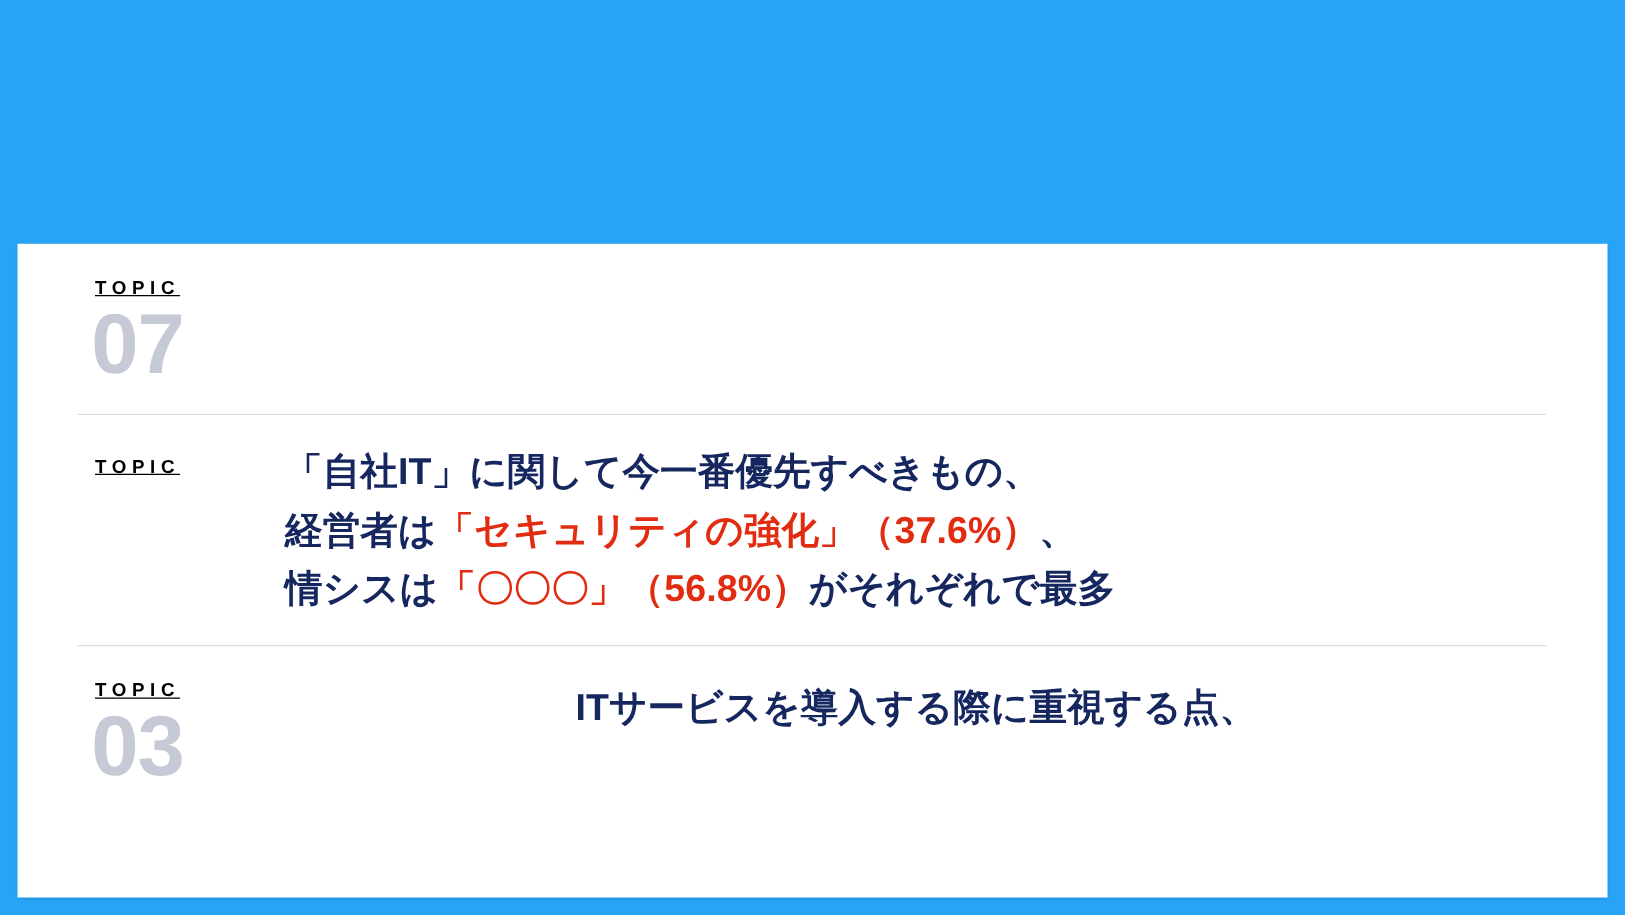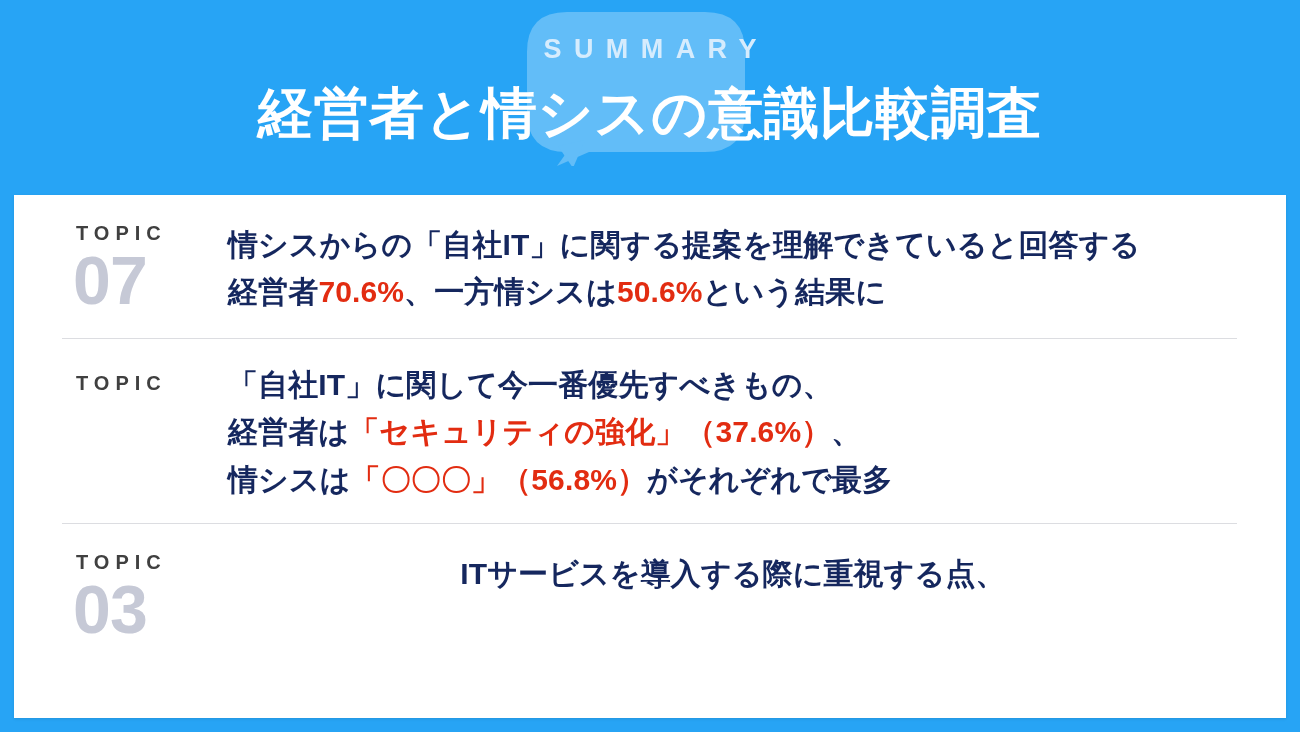--- a/index.html
+++ b/index.html
@@ -106,27 +106,28 @@
   
   .topic-mark {
     width: 166px;
     flex: 0 0 166px;
     padding-left: 11px;
     box-sizing: border-box;
     user-select: none;
   }
 
   .topic-label {
-    font-size: 20px;
+    font-size: 15px;
     font-weight: 700;
     letter-spacing: 0.30em;
-    color: #404040;
+    color: #000000;
     line-height: 1;
     margin: 0;
     padding-left: 3px;
+    text-decoration: underline;
   }
 
   .topic-number {
     font-size: 68px;
     font-weight: 700;
     color: #c6c9d6;
     line-height: 0.98;
     letter-spacing: -0.012em;
     margin: 0;
     padding-top: 4px;
@@ -157,44 +158,28 @@
   .topic-row.t3 .topic-mark { padding-top: 6px; }
 
   .topic-row.t2 .topic-body { padding-top: 0px; }
   .topic-row.t3 .topic-body { padding-top: 4px; text-align: center; }
 </style>
 </head>
 <body>
 
 <div class="slide">
 
-  <div class="header">
-
-    <svg class="bubble-watermark" viewBox="0 0 218 160" aria-hidden="true">
-      <path d="M40 6 H178 Q218 6 218 46 V106 Q218 146 178 146 H62 L30 160 L40 146 H40 Q0 146 0 106 V46 Q0 6 40 6 Z" fill="#62bdf8"></path>
-      <path d="M31 140 L58 134 L46 162 Z" fill="#62bdf8"></path>
-    </svg>
-
-    <div class="header-inner">
-      <p class="eyebrow">SUMMARY</p>
-      <h1 class="main-title">経営者と情シスの意識比較調査</h1>
-    </div>
-  </div>
 
   <div class="card">
     <div class="topics" id="topics-container">
         <div class="topic-row t1">
           <div class="topic-mark">
             <p class="topic-label">TOPIC</p>
             <p class="topic-number">07</p>
           </div>
-          <div class="topic-body">
-            <p class="topic-line"><span>情シスからの「自社IT」に関する提案を理解できていると回答する</span></p>
-            <p class="topic-line"><span>経営者</span><span class="hl">70.6%</span><span>、一方情シスは</span><span class="hl">50.6%</span><span>という結果に</span></p>
-          </div>
         </div>
         <div class="topic-divider"></div>
         <div class="topic-row t2">
           <div class="topic-mark">
             <p class="topic-label">TOPIC</p>
           </div>
           <div class="topic-body">
             <p class="topic-line"><span>「自社IT」に関して今一番優先すべきもの、</span></p>
             <p class="topic-line"><span>経営者は</span><span class="hl">「セキュリティの強化」（37.6%）</span><span>、</span></p>
             <p class="topic-line"><span>情シスは</span><span class="hl">「〇〇〇」（56.8%）</span><span>がそれぞれで最多</span></p>

